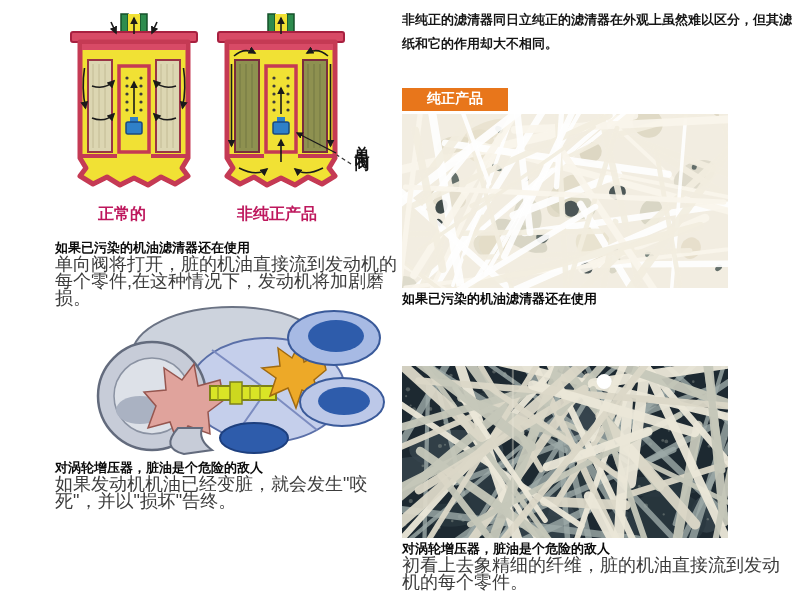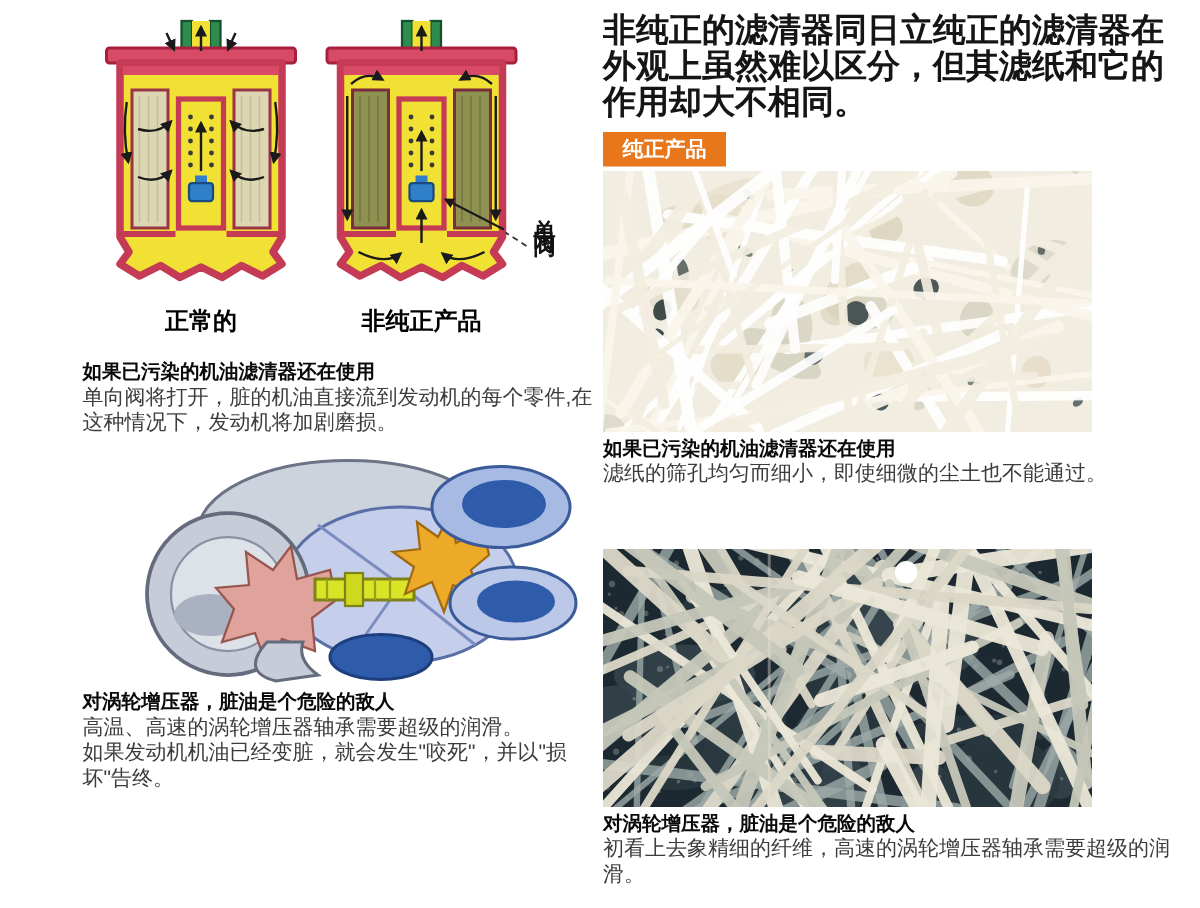--- a/index.html
+++ b/index.html
@@ -1,26 +1,26 @@
 <!DOCTYPE html>
 <html><head>
 <meta charset="utf-8">
 <style>
   html,body{margin:0;padding:0;background:#fff;}
   .page{position:relative;width:800px;height:605px;background:#fff;overflow:hidden;
         font-family:"Liberation Sans","DejaVu Sans",sans-serif;color:#222;}
   .abs{position:absolute;}
   .heading{font-weight:bold;font-size:13px;color:#0a0a0a;line-height:17px;}
-  .body-text{font-size:14px;color:#3c3c3c;line-height:17px;}
-  .diag-label{font-weight:bold;font-size:16px;color:#000000;text-align:center;}
+  .body-text{font-size:18px;color:#3c3c3c;line-height:17px;}
+  .diag-label{font-weight:bold;font-size:16px;color:#be185d;}
   .valve-label{font-weight:bold;font-size:15px;color:#111;writing-mode:vertical-rl;
                text-orientation:upright;letter-spacing:5px;}
-  .intro{font-weight:bold;font-size:22px;line-height:24px;color:#151515;}
+  .intro{font-weight:bold;font-size:13px;line-height:24px;color:#151515;}
   .badge{display:inline-block;color:#fff;font-weight:bold;font-size:14px;
-         padding:3px 13px;line-height:17px;}
+         padding:3px 25px;line-height:17px;font-family:Liberation Mono, monospace;}
   svg{display:block;}
 </style>
 </head>
 <body>
 
 <div class="page">
 
   <svg class="abs" style="left:55px;top:12px;" width="340" height="196" viewBox="0 0 340 196">
     <defs>
       <marker id="ah" viewBox="0 0 10 10" refX="8" refY="5" markerWidth="5" markerHeight="5" orient="auto-start-reverse">
@@ -136,21 +136,20 @@
     <ellipse cx="252" cy="38" rx="46" ry="27" fill="#a7bae4" stroke="#3a5a9a" stroke-width="2"></ellipse>
     <ellipse cx="254" cy="36" rx="28" ry="16" fill="#2e5cab"></ellipse>
     <ellipse cx="260" cy="102" rx="42" ry="24" fill="#bcc8e8" stroke="#3a5a9a" stroke-width="2"></ellipse>
     <ellipse cx="262" cy="101" rx="26" ry="14" fill="#2e5cab"></ellipse>
     <ellipse cx="172" cy="138" rx="34" ry="15" fill="#2e5cab" stroke="#1d3f7e" stroke-width="2"></ellipse>
     <path d="M96,128 q-18,20 6,26 l28,-4 q-14,-10 -10,-22 z" fill="#c7ccd8" stroke="#636b7d" stroke-width="2"></path>
   </svg>
 
   <div class="abs" style="left:55px;top:459px;width:345px;">
     <div class="heading">对涡轮增压器，脏油是个危险的敌人</div>
-    <div class="body-text">高温、高速的涡轮增压器轴承需要超级的润滑。</div>
     <div class="body-text">如果发动机机油已经变脏，就会发生"咬死"，并以"损坏"告终。</div>
   </div>
 
   <div class="abs intro" style="left:402px;top:8px;width:390px;">非纯正的滤清器同日立纯正的滤清器在外观上虽然难以区分，但其滤纸和它的作用却大不相同。</div>
 
   <div class="abs badge" style="left: 402px; top: 88px; background: rgb(232, 118, 27);">纯正产品</div>
 
   <svg class="abs" style="left:402px;top:114px;" width="326" height="174" viewBox="0 0 326 174">
       <rect x="0" y="0" width="326" height="174" fill="#f2ede1"></rect>
       <ellipse cx="166.77737785922363" cy="92.21067503280938" rx="23.811082667205483" ry="13.262206903658807" fill="#cfcdbb" opacity="0.7114066892303527" transform="rotate(14.404709050431848 172.944796806667 105.74616558104753)"></ellipse>
@@ -286,21 +285,20 @@
       <line x1="405.69131027694294" y1="-73.5982516164324" x2="195.23270447578778" y2="220.6108581636465" stroke="#f3eee0" stroke-width="8.159019437385723" stroke-linecap="round" opacity="0.92"></line>
       <line x1="25.081465068641272" y1="-57.89156171572924" x2="-15.116325023952093" y2="275.77555626617345" stroke="#faf6ec" stroke-width="5.2315631615929306" stroke-linecap="round" opacity="0.92"></line>
       <line x1="3.4032955636999986" y1="73.02511354153009" x2="322.0221786106207" y2="88.2028172231376" stroke="#faf6ec" stroke-width="5.177213785005733" stroke-linecap="round" opacity="0.92"></line>
       <line x1="192.28166802911403" y1="12.924831519946373" x2="17.053335756674997" y2="135.7875478266553" stroke="#f3eee0" stroke-width="3.5665244029369205" stroke-linecap="round" opacity="0.92"></line>
       <line x1="13.306553645083444" y1="16.29552003643238" x2="40.63297380038934" y2="155.1345340330643" stroke="#f3eee0" stroke-width="7.594408963574097" stroke-linecap="round" opacity="0.92"></line>
       <line x1="44.37752808638565" y1="-45.68658043188293" x2="87.14766394804515" y2="69.54097935580899" stroke="#ffffff" stroke-width="4.204674941953272" stroke-linecap="round" opacity="0.92"></line>
     </svg>
 
   <div class="abs" style="left:402px;top:290px;width:388px;">
     <div class="heading">如果已污染的机油滤清器还在使用</div>
-    <div class="body-text">滤纸的筛孔均匀而细小，即使细微的尘土也不能通过。</div>
   </div>
 
 
   <svg class="abs" style="left:402px;top:366px;" width="326" height="172" viewBox="0 0 326 172">
       <rect x="0" y="0" width="326" height="172" fill="#1d2931"></rect>
       <ellipse cx="184.38030520221218" cy="37.75401031319052" rx="44.188287302386016" ry="22.937956864014268" fill="#37454d" opacity="0.8"></ellipse>
       <ellipse cx="158.00516507355496" cy="55.83845828380436" rx="34.18573715724051" ry="14.413358932361007" fill="#37454d" opacity="0.8"></ellipse>
       <ellipse cx="254.2765317070298" cy="120.59641111083329" rx="47.28463734849356" ry="10.133735852316022" fill="#2a3840" opacity="0.8"></ellipse>
       <ellipse cx="161.09420239180326" cy="125.81504413951188" rx="34.38247158541344" ry="25.330405827611685" fill="#2a3840" opacity="0.8"></ellipse>
       <ellipse cx="121.39487620955333" cy="48.57059764675796" rx="38.7517471879255" ry="17.639758624136448" fill="#37454d" opacity="0.8"></ellipse>
@@ -526,16 +524,16 @@
       <line x1="130.88649930909403" y1="19.14640049722148" x2="292.47378893744076" y2="66.32071918163346" stroke="#ece8d9" stroke-width="9.780838736332953" stroke-linecap="round" opacity="0.95"></line>
       <line x1="222.95513017110338" y1="-38.5716696064046" x2="-35.07044242329707" y2="185.8156514148286" stroke="#dcd8c8" stroke-width="10.377318385057151" stroke-linecap="round" opacity="0.95"></line>
       <line x1="-13.066023175991688" y1="-26.51221350056924" x2="129.1190803203877" y2="80.2997608858893" stroke="#c6c8ba" stroke-width="10.312662532553077" stroke-linecap="round" opacity="0.95"></line>
       <line x1="304.36048934625614" y1="-3.1289280447918486" x2="319.9684428766541" y2="103.88609337618533" stroke="#c6c8ba" stroke-width="7.0343426768668" stroke-linecap="round" opacity="0.95"></line>
       <line x1="110.84" y1="0" x2="110.84" y2="172" stroke="#e8e4d6" stroke-width="2" opacity="0.4"></line>
       <circle cx="202.12" cy="15.479999999999999" r="7.5" fill="#ffffff"></circle>
     </svg>
 
   <div class="abs" style="left:402px;top:540px;width:380px;">
     <div class="heading">对涡轮增压器，脏油是个危险的敌人</div>
-    <div class="body-text">初看上去象精细的纤维，高速的涡轮增压器轴承需要超级的润滑。</div>
+    <div class="body-text">初看上去象精细的纤维，脏的机油直接流到发动机的每个零件。</div>
   </div>
 
 </div>
 
 </body></html>

